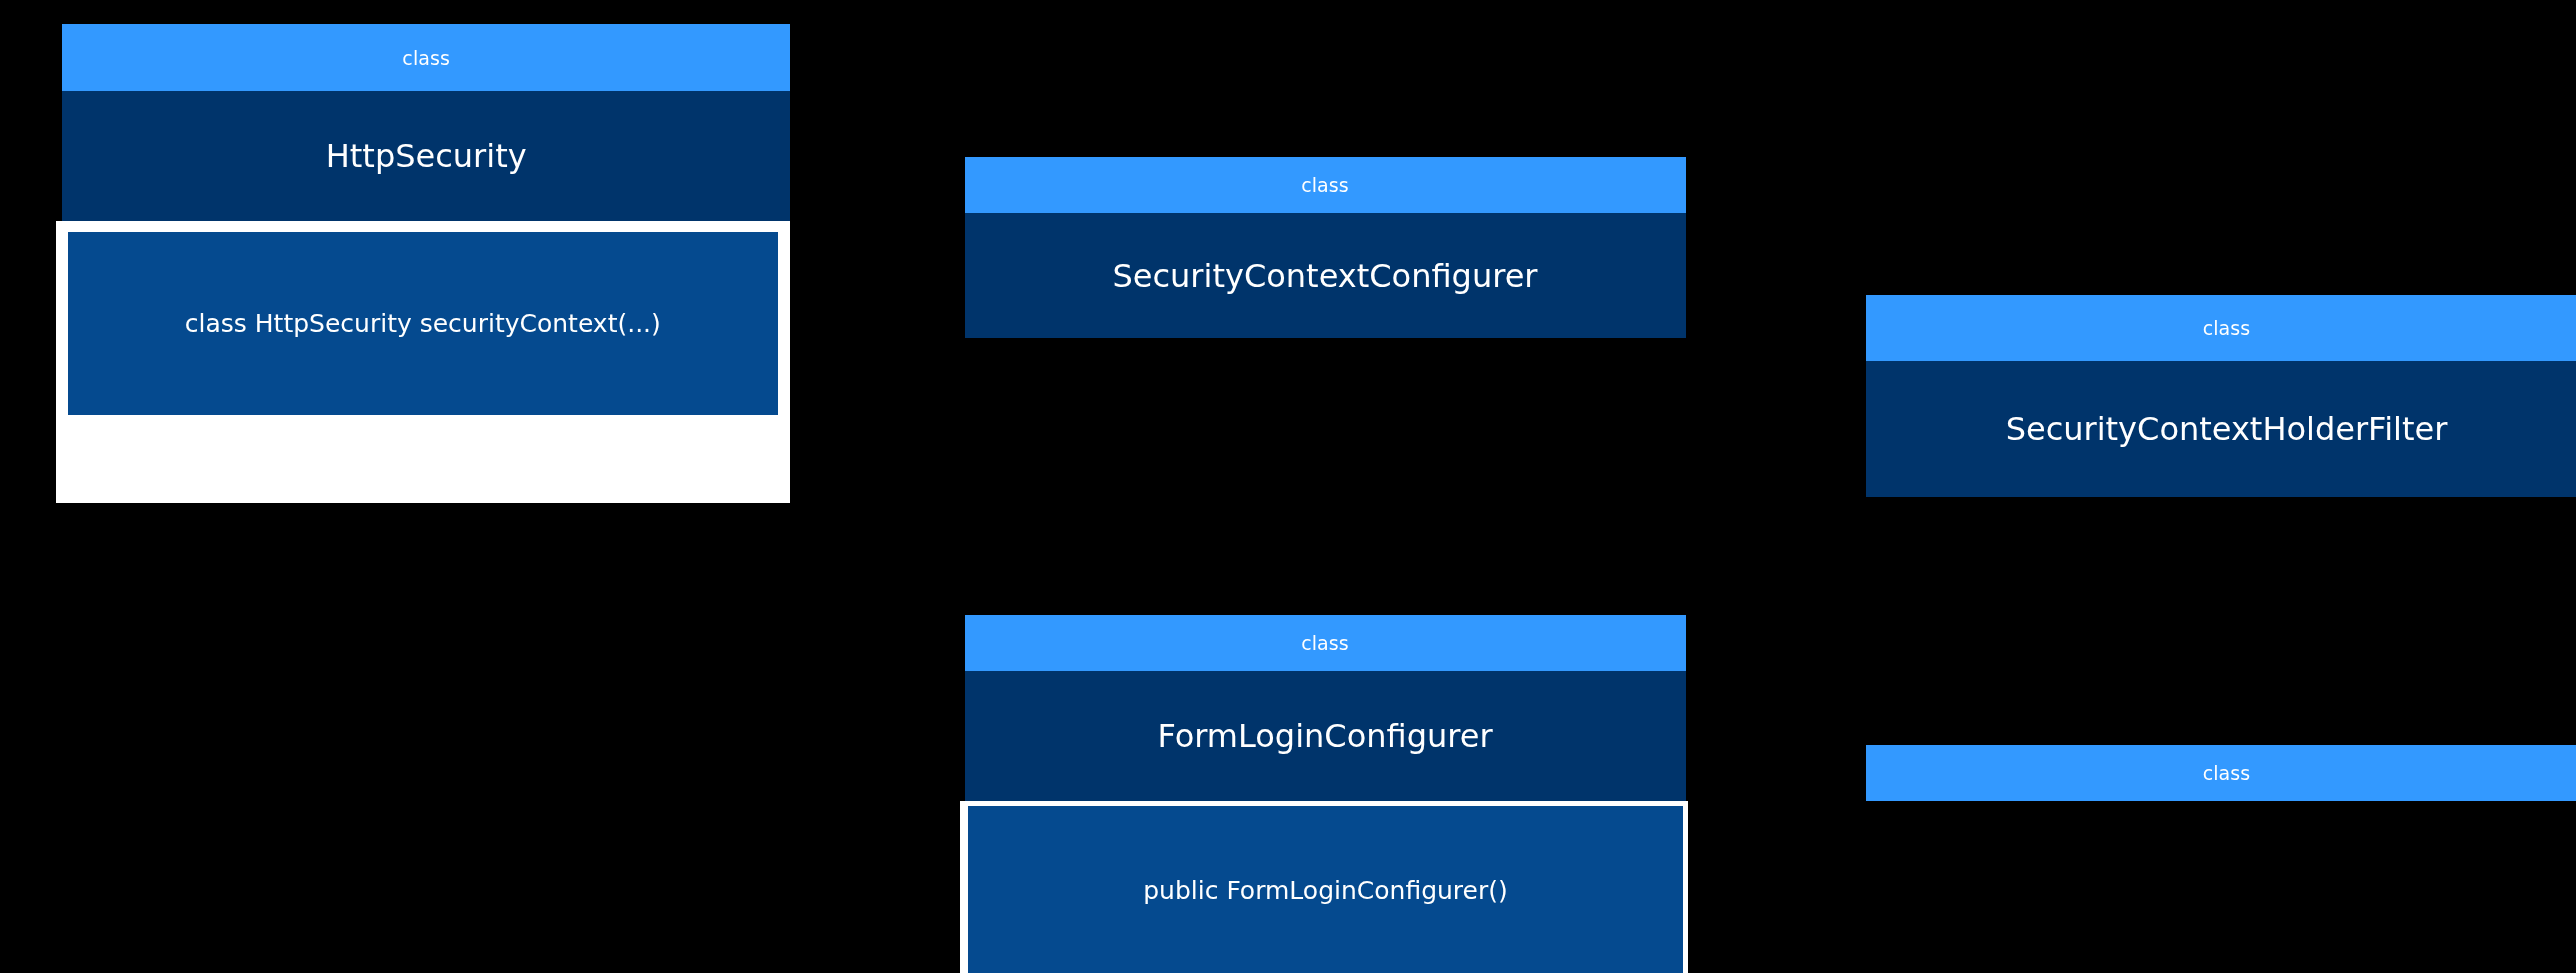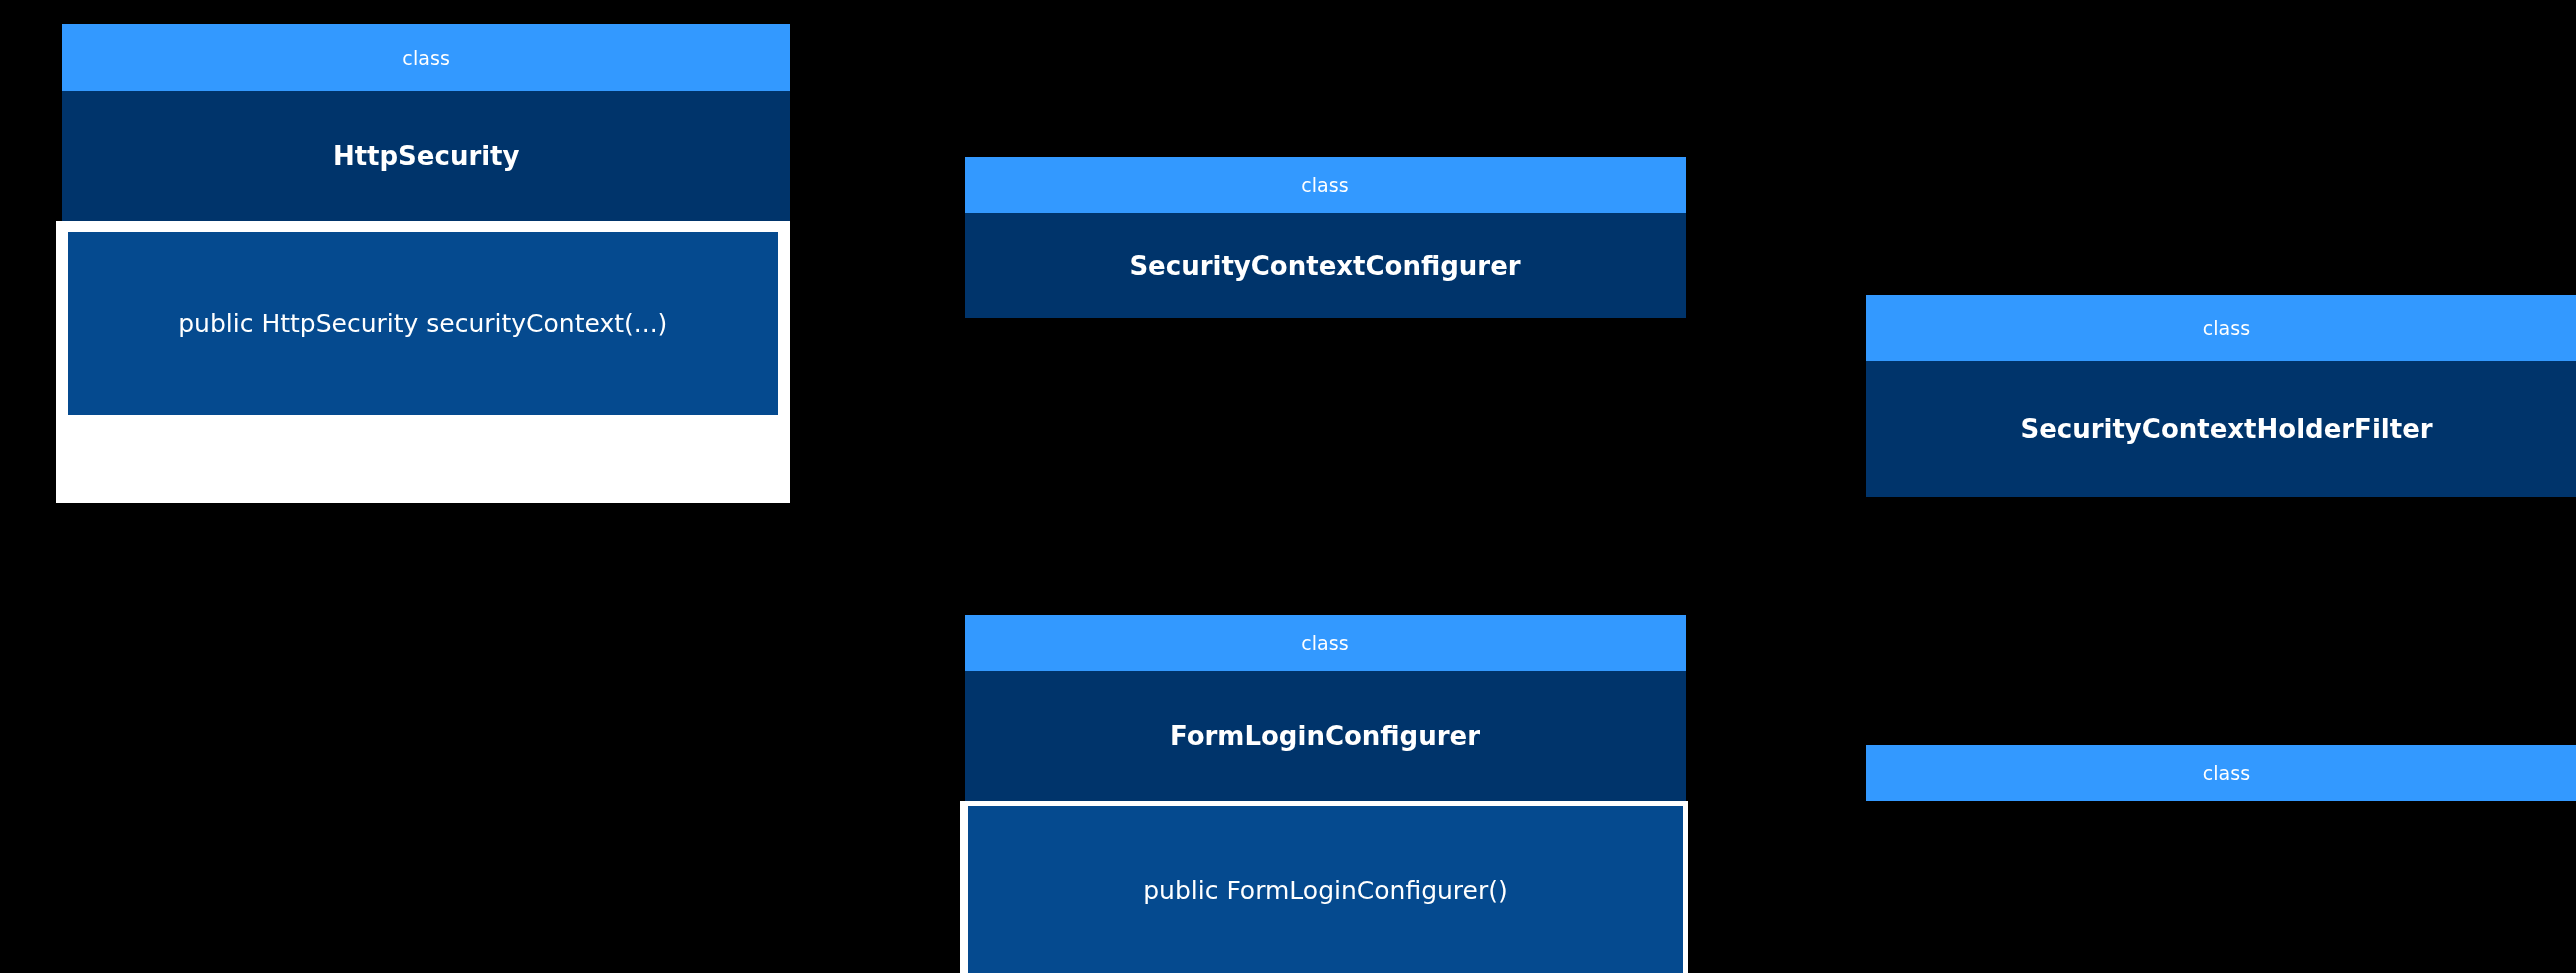--- a/index.html
+++ b/index.html
@@ -44,22 +44,22 @@
     box-sizing: border-box;
   }
 
   
   .class-name-compartment {
     background: #00346B;
     color: #FFFFFF;
     display: flex;
     align-items: center;
     justify-content: center;
-    font-size: 26px;
-    font-weight: 700;
+    font-size: 32px;
+    font-weight: 400;
     box-sizing: border-box;
     text-align: center;
     padding: 0 15px;
   }
 
   
   .methods-highlight {
     background: #FFFFFF;
     box-sizing: border-box;
     display: flex;
@@ -89,21 +89,21 @@
   #box-http-security .class-header           { margin-left: 6.2px; width: 728px; height: 67px; }
   #box-http-security .class-name-compartment { margin-left: 6.2px; width: 728px; height: 130px; }
   #box-http-security .methods-highlight      { margin-left: 0px;  width: 734px; height: 282px;
                                                padding: 10.7px 12.4px 12.4px 12px; }
   #box-http-security .method-row             { height: 183px; }
   #box-http-security .method-row + .method-row { height: 58px; margin-top: 18px; }
 
   
   #box-security-context-configurer            { left: 926px; top: 157px; width: 728px; }
   #box-security-context-configurer .class-header           { margin-left: 4.5px; width: 721px; height: 56px; }
-  #box-security-context-configurer .class-name-compartment { margin-left: 4.5px; width: 721px; height: 105px; }
+  #box-security-context-configurer .class-name-compartment { margin-left: 4.5px; width: 721px; height: 125px; }
   #box-security-context-configurer .methods-highlight      { width: 728px; height: 181px;
                                                              padding: 5px 5px 6.2px 8px; }
   #box-security-context-configurer .method-row             { height: 170px; }
 
   
   #box-security-context-holder-filter            { left: 1832px; top: 295px; width: 721px; }
   #box-security-context-holder-filter .class-header           { width: 721px; height: 66px; }
   #box-security-context-holder-filter .class-name-compartment { width: 721px; height: 136px; }
 
   
@@ -121,21 +121,21 @@
 </style>
 </head>
 <body>
 
 <div id="diagram-canvas">
 
   <div class="class-box" id="box-http-security">
     <div class="class-header">class</div>
     <div class="class-name-compartment">HttpSecurity</div>
     <div class="methods-highlight">
-      <div class="method-row">public HttpSecurity securityContext(...)</div>
+      <div class="method-row">class HttpSecurity securityContext(...)</div>
     </div>
   </div>
 
   <div class="class-box" id="box-security-context-configurer">
     <div class="class-header">class</div>
     <div class="class-name-compartment">SecurityContextConfigurer</div>
   </div>
 
   <div class="class-box" id="box-security-context-holder-filter">
     <div class="class-header">class</div>

